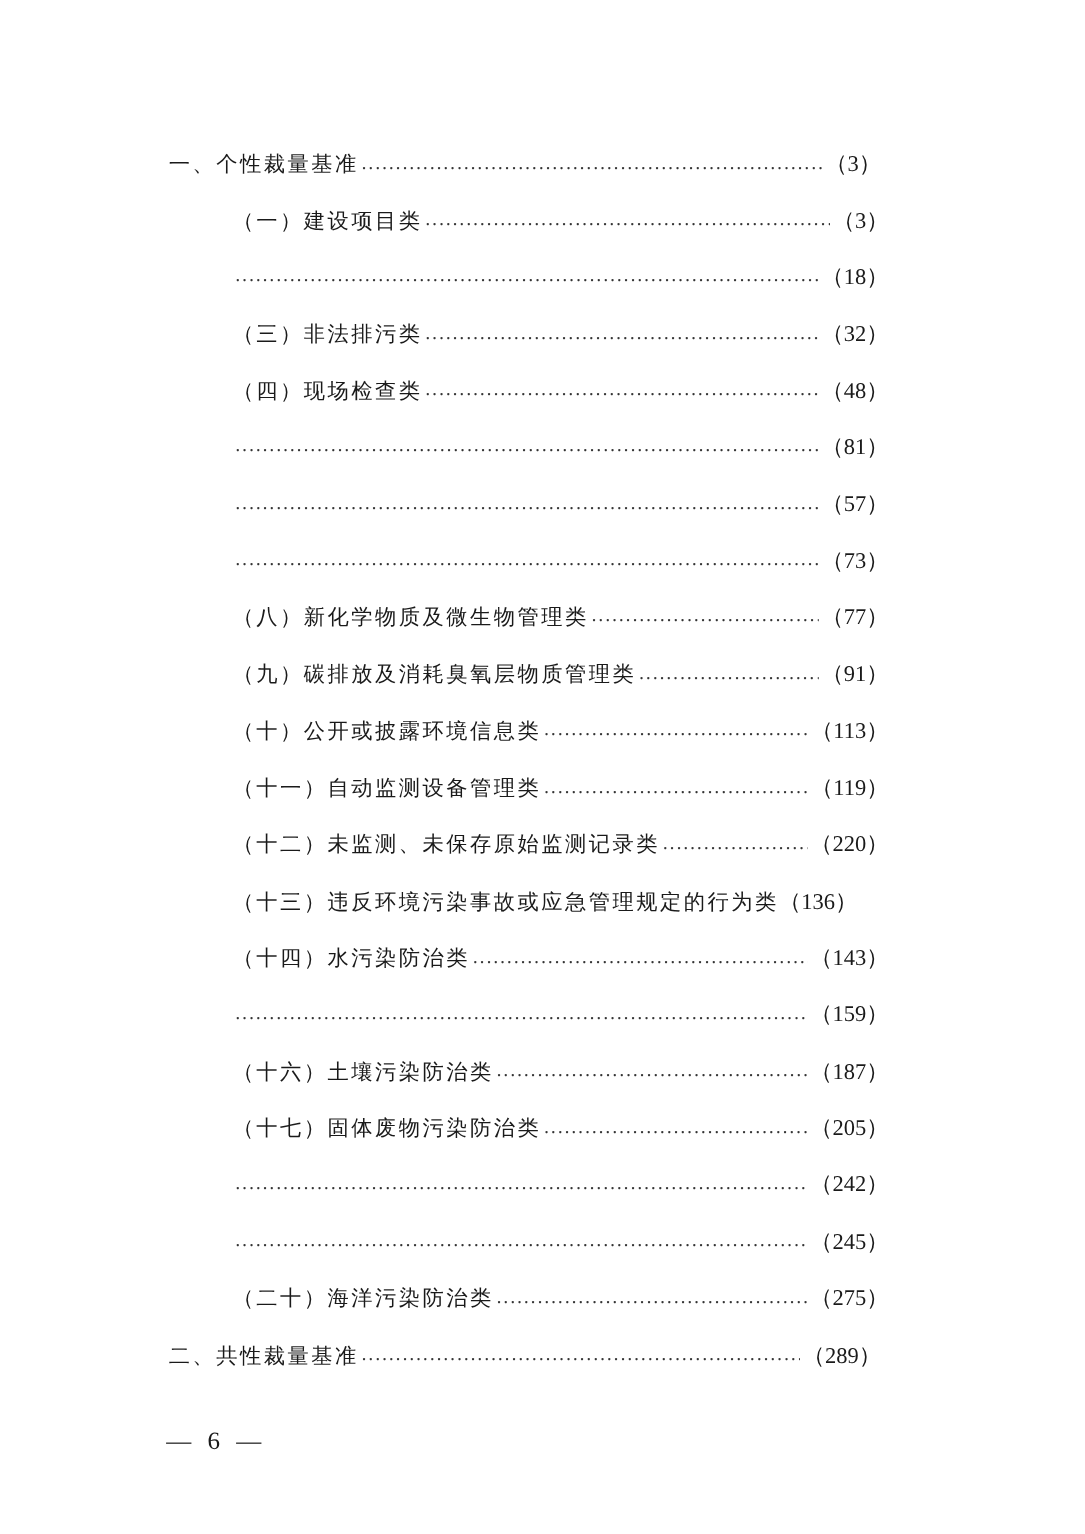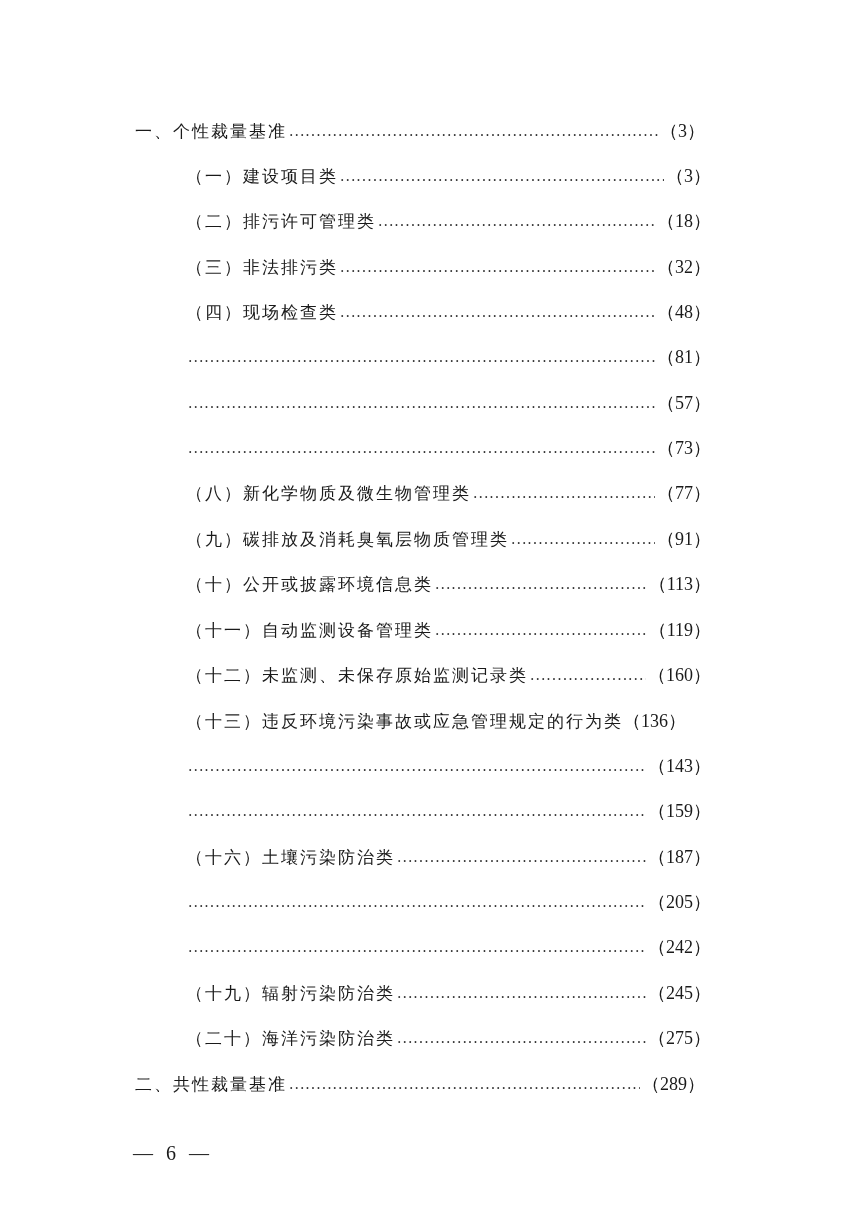--- a/index.html
+++ b/index.html
@@ -26,21 +26,20 @@
       <span class="label">一、个性裁量基准</span>
       <span class="dots"></span>
       <span class="page">（3）</span>
     </div>
   <div class="row l2" style="top:161px">
       <span class="label">（一）建设项目类</span>
       <span class="dots"></span>
       <span class="page">（3）</span>
     </div>
   <div class="row l2" style="top:206px">
-      <span class="label">（二）排污许可管理类</span>
       <span class="dots"></span>
       <span class="page">（18）</span>
     </div>
   <div class="row l2" style="top:252px">
       <span class="label">（三）非法排污类</span>
       <span class="dots"></span>
       <span class="page">（32）</span>
     </div>
   <div class="row l2" style="top:297px">
       <span class="label">（四）现场检查类</span>
@@ -75,50 +74,51 @@
       <span class="page">（113）</span>
     </div>
   <div class="row l2" style="top:615px">
       <span class="label">（十一）自动监测设备管理类</span>
       <span class="dots"></span>
       <span class="page">（119）</span>
     </div>
   <div class="row l2" style="top:660px">
       <span class="label">（十二）未监测、未保存原始监测记录类</span>
       <span class="dots"></span>
-      <span class="page">（160）</span>
+      <span class="page">（220）</span>
     </div>
   <div class="row l2" style="top:706px">
       <span class="label">（十三）违反环境污染事故或应急管理规定的行为类</span>
       <span class="dots" style="flex:0 0 0;margin:0"></span>
       <span class="page">（136）</span>
     </div>
   <div class="row l2" style="top:751px">
+      <span class="label">（十四）水污染防治类</span>
       <span class="dots"></span>
       <span class="page">（143）</span>
     </div>
   <div class="row l2" style="top:796px">
       <span class="dots"></span>
       <span class="page">（159）</span>
     </div>
   <div class="row l2" style="top:842px">
       <span class="label">（十六）土壤污染防治类</span>
       <span class="dots"></span>
       <span class="page">（187）</span>
     </div>
   <div class="row l2" style="top:887px">
+      <span class="label">（十七）固体废物污染防治类</span>
       <span class="dots"></span>
       <span class="page">（205）</span>
     </div>
   <div class="row l2" style="top:932px">
       <span class="dots"></span>
       <span class="page">（242）</span>
     </div>
   <div class="row l2" style="top:978px">
-      <span class="label">（十九）辐射污染防治类</span>
       <span class="dots"></span>
       <span class="page">（245）</span>
     </div>
   <div class="row l2" style="top:1023px">
       <span class="label">（二十）海洋污染防治类</span>
       <span class="dots"></span>
       <span class="page">（275）</span>
     </div>
   <div class="row l1" style="top:1069px">
       <span class="label">二、共性裁量基准</span>

